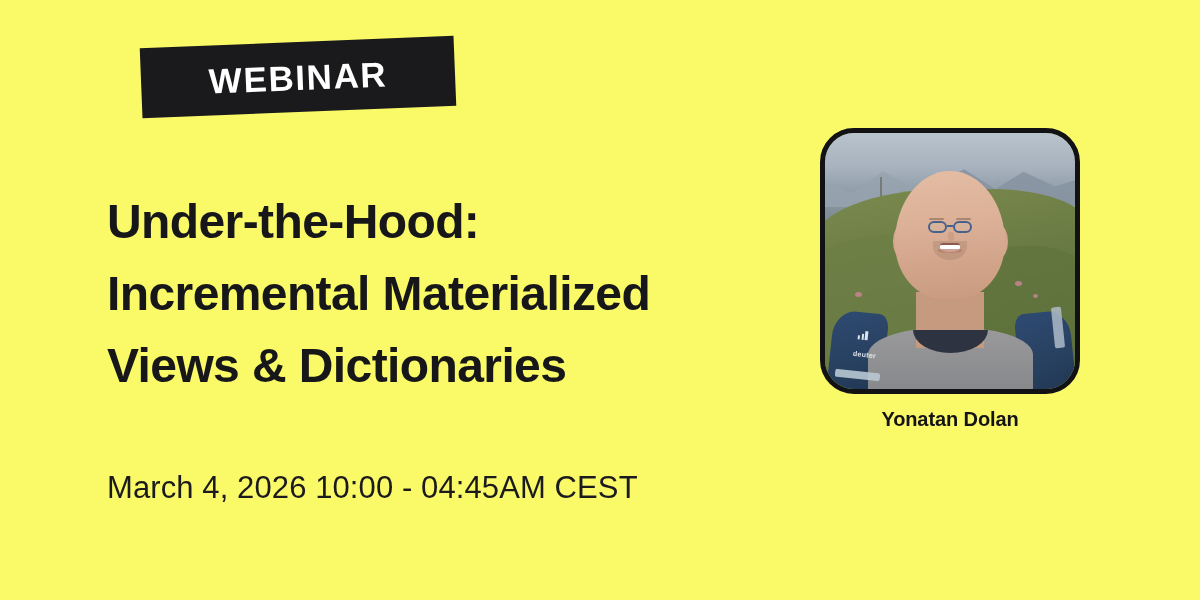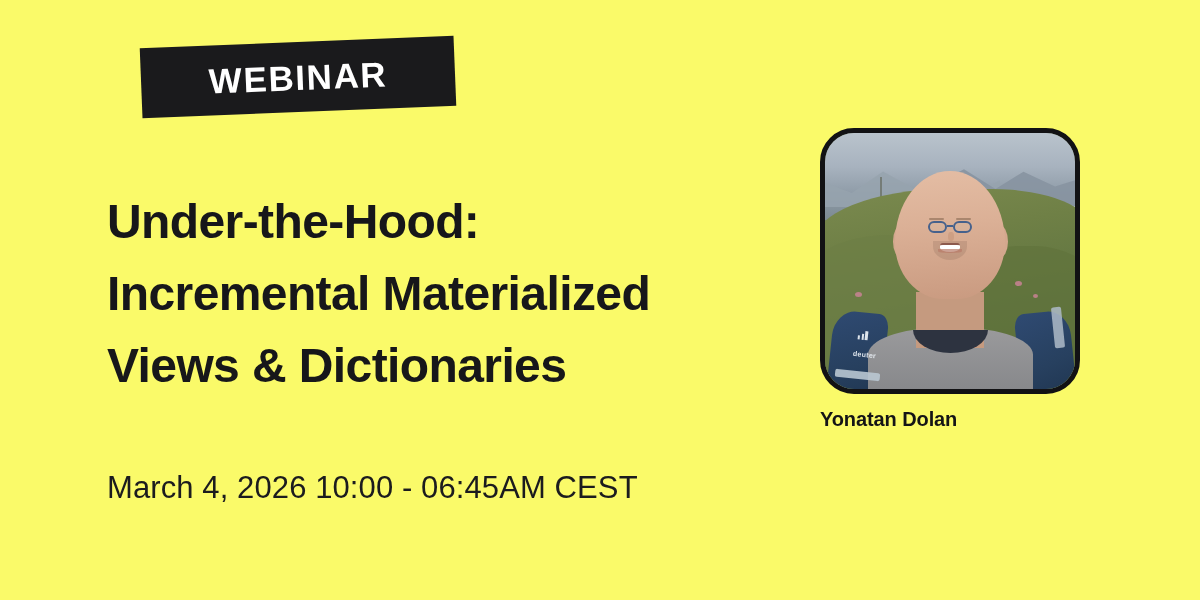--- a/index.html
+++ b/index.html
@@ -350,21 +350,21 @@
   .ph-logo-mark i:nth-child(1) { left: 0;    height: 45%; }
   .ph-logo-mark i:nth-child(2) { left: 3.6px; height: 70%; }
   .ph-logo-mark i:nth-child(3) { left: 7.2px; height: 100%; }
 
   
   .speaker {
     position: absolute;
     left: 820px;
     top: 406px;
     width: 260px;
-    text-align: left;
+    text-align: center;
     color: #141416;
     font-family: "Liberation Sans", sans-serif;
     font-size: 20px;
     font-weight: 700;
     line-height: 27px;
     letter-spacing: -0.1px;
   }
   .speaker span { display: block; white-space: nowrap; }
 </style>
 </head>
@@ -375,21 +375,21 @@
   <div class="badge">
     <span class="badge-label">WEBINAR</span>
   </div>
 
   <div class="title">
     <span class="title-line">Under-the-Hood:</span>
     <span class="title-line">Incremental Materialized</span>
     <span class="title-line">Views &amp; Dictionaries</span>
   </div>
 
-  <div class="datetime">March 4, 2026 10:00 - 06:45AM CEST</div>
+  <div class="datetime">March 4, 2026 10:00 - 04:45AM CEST</div>
 
   <div class="photo-frame">
     <div class="photo">
       <div class="ph-sky"></div>
       <div class="ph-mtn-a"></div>
       <div class="ph-mtn-b"></div>
       <div class="ph-lake"></div>
       <div class="ph-pole"></div>
       <div class="ph-grass"></div>
       <div class="ph-grass-2"></div>

